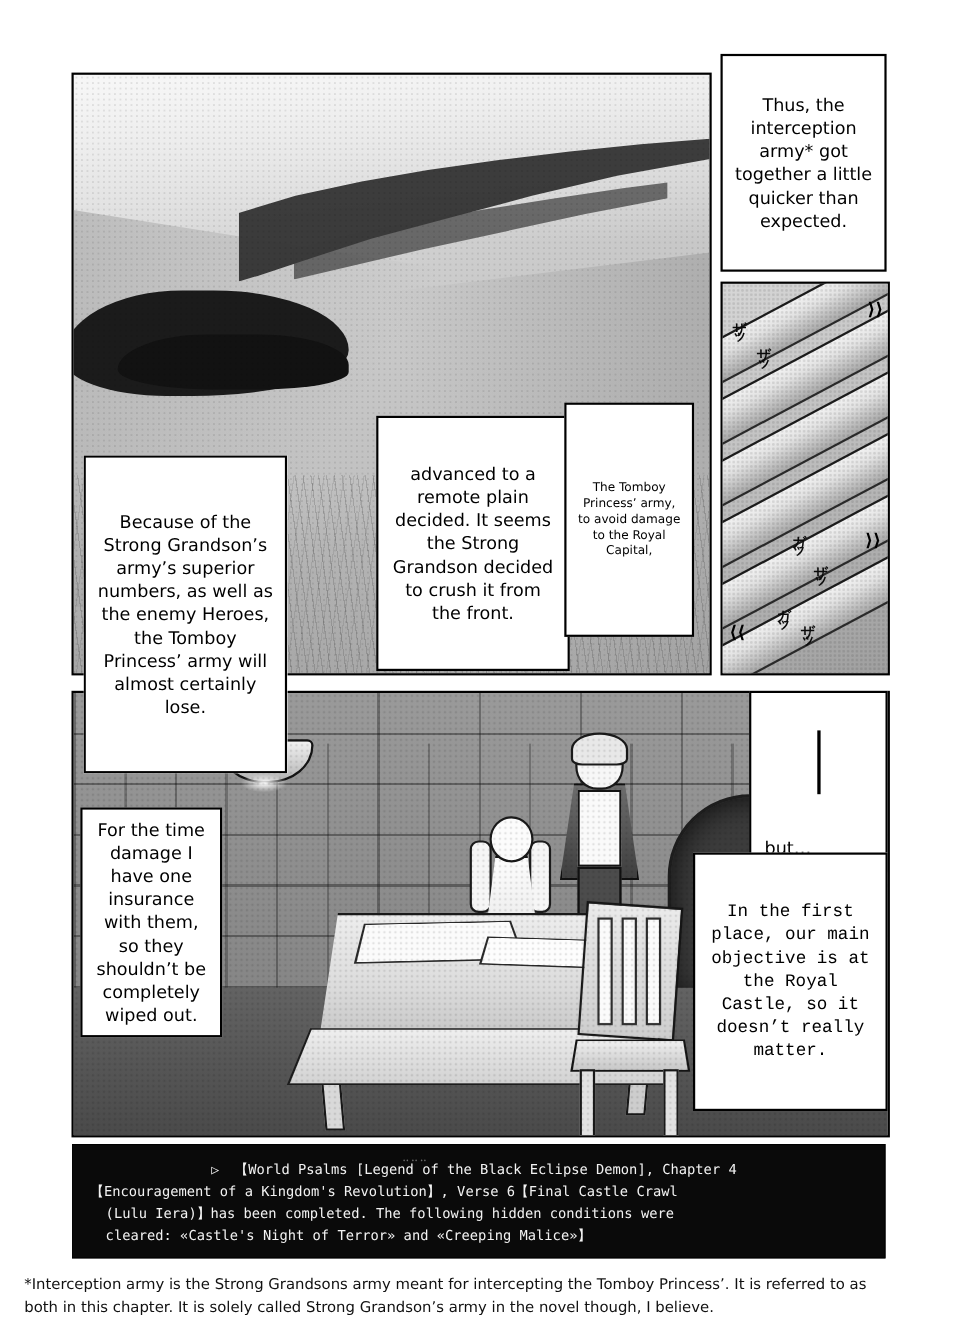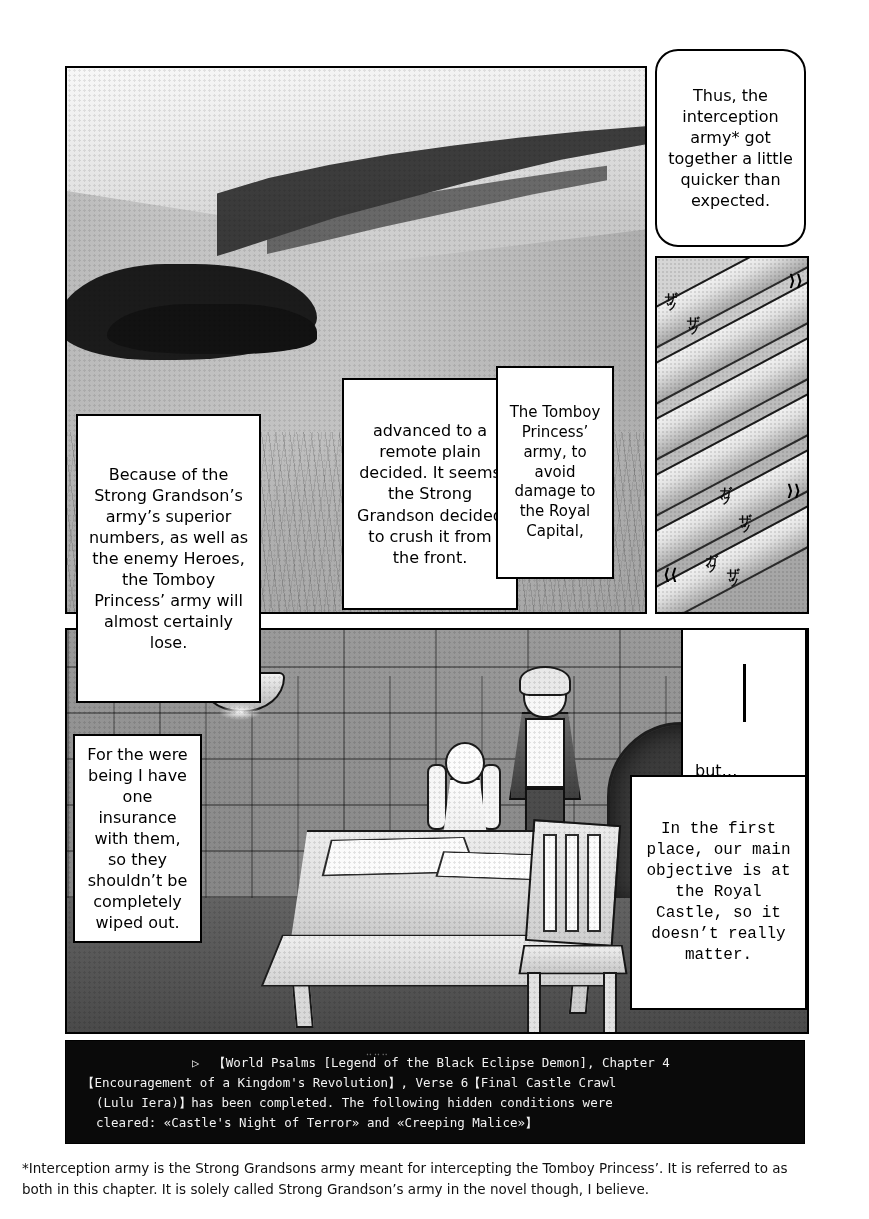--- a/index.html
+++ b/index.html
@@ -299,24 +299,24 @@
     justify-content: center;
     text-align: center;
     padding: 8px 10px;
     font-family: "DejaVu Sans", sans-serif;
     color: #000;
     line-height: 1.32;
     z-index: 20;
   }
   .bubble p { margin: 0; }
 
-  #bubble-intercept { left: 655px; top: 49px;  width: 151px; height: 198px; font-size: 16px; border-radius: 23px; }
+  #bubble-intercept { left: 655px; top: 49px;  width: 151px; height: 198px; font-size: 16px; }
   #bubble-because   { left: 76px;  top: 366px; width: 185px; height: 289px; font-size: 16px; margin-top: 48px; }
   #bubble-advanced  { left: 342px; top: 378px; width: 176px; height: 232px; font-size: 16px; }
-  #bubble-tomboy    { left: 496px; top: 366px; width: 118px; height: 213px; font-size: 15px; align-items: center; }
+  #bubble-tomboy    { left: 513px; top: 366px; width: 118px; height: 213px; font-size: 11px; align-items: center; }
   #bubble-insurance { left: 73px;  top: 734px; width: 129px; height: 209px; font-size: 16px; }
   #bubble-but       { left: 681px; top: 628px; width: 126px; height: 165px; font-size: 16px;
                       align-items: flex-end; justify-content: flex-start; padding: 12px 0 10px 12px; text-align: left; }
   #bubble-but .stroke {
     position: absolute; left: 60px; top: 34px; width: 3px; height: 58px; background: #000;
   }
   #bubble-objective { left: 630px; top: 775px; width: 177px; height: 235px; font-size: 16px; font-family: Liberation Mono, monospace; }
 
   
   #system-log {
@@ -449,21 +449,21 @@
 
   <div class="bubble" id="bubble-advanced">
     <p>advanced to a remote plain decided. It seems the Strong Grandson decided to crush it from the front.</p>
   </div>
 
   <div class="bubble" id="bubble-tomboy">
     <p>The Tomboy Princess’ army, to avoid damage to the Royal Capital,</p>
   </div>
 
   <div class="bubble" id="bubble-insurance">
-    <p>For the were being I have one insurance with them, so they shouldn’t be completely wiped out.</p>
+    <p>For the time damage I have one insurance with them, so they shouldn’t be completely wiped out.</p>
   </div>
 
   <div class="bubble" id="bubble-but">
     <span class="stroke"></span>
     <p>but…</p>
   </div>
 
   <div class="bubble" id="bubble-objective">
     <p>In the first place, our main objective is at the Royal Castle, so it doesn’t really matter.</p>
   </div>

